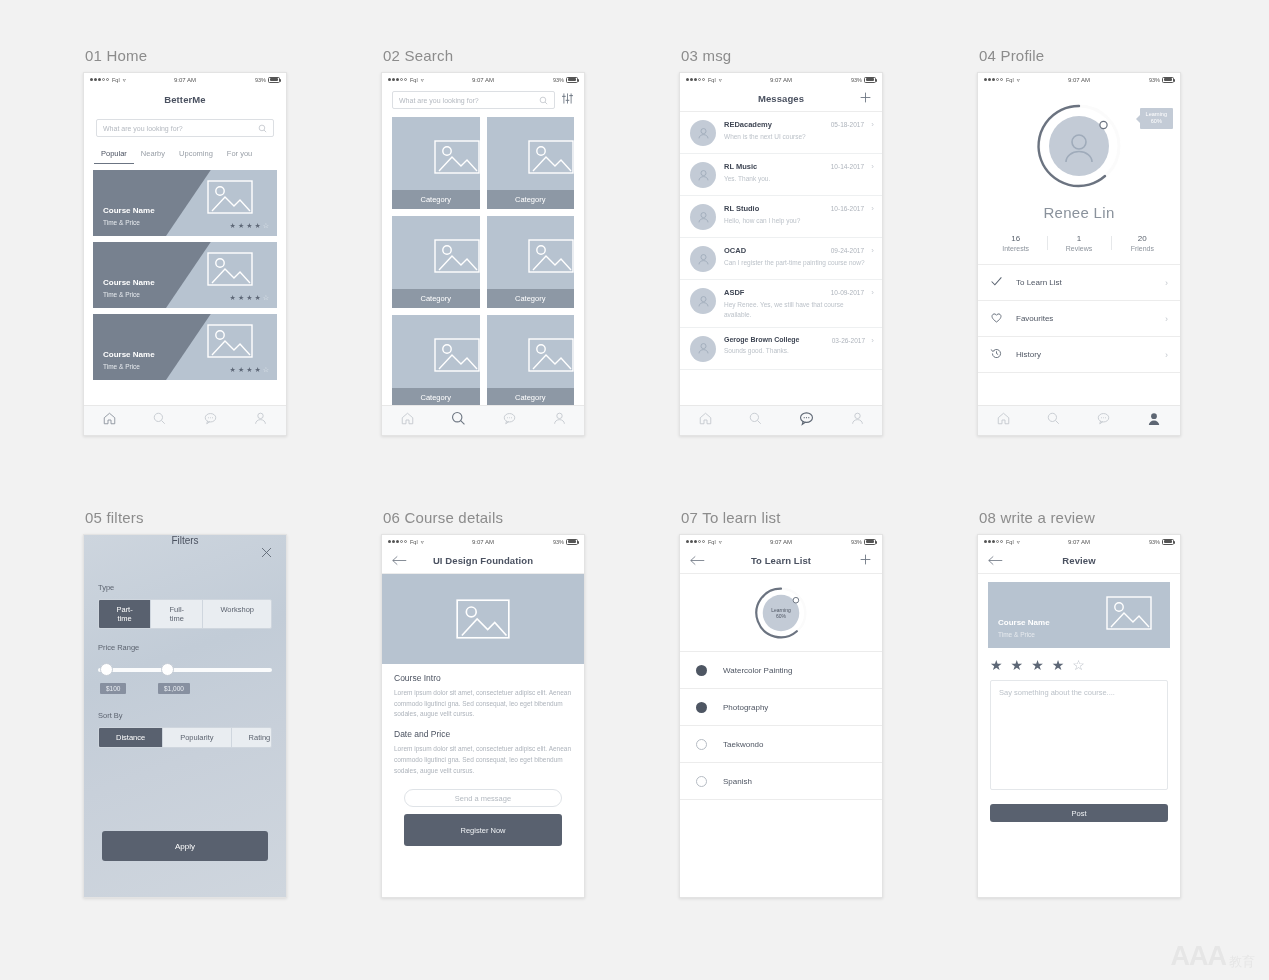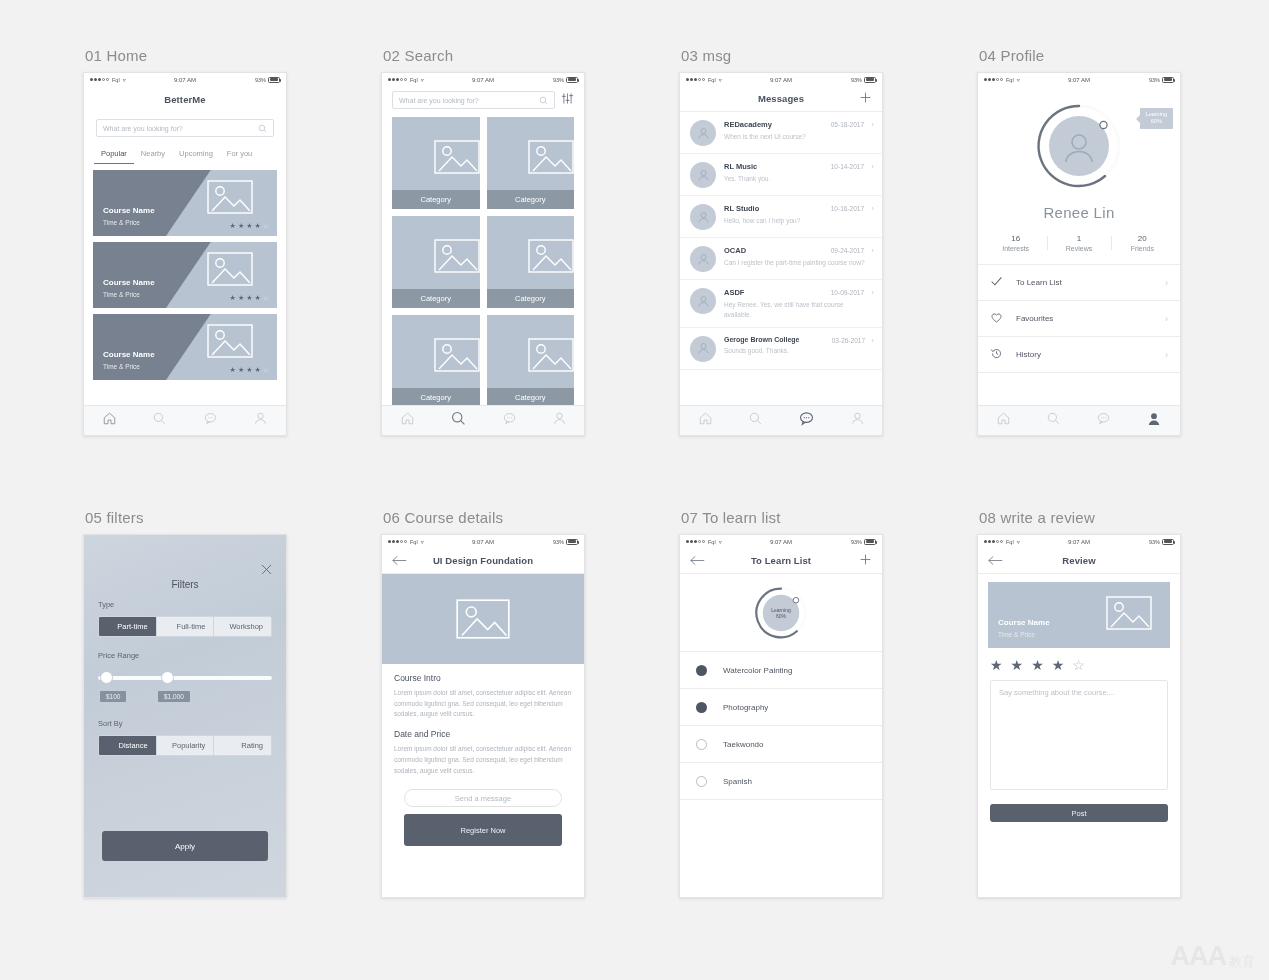--- a/index.html
+++ b/index.html
@@ -138,30 +138,30 @@
   .badge-learning::before {
     content:''; position:absolute; left:-4px; top:7px; border:4px solid transparent;
     border-right-color:#c3cbd6; border-left:0;
   }
 
   
   .filters-panel {
     position: absolute; inset: 0;
     background: linear-gradient(160deg,#cdd5de 0%,#c2ccd7 35%,#c8d0da 60%,#cfd6de 100%);
   }
-  .filters-head { height: 38px; display:flex; align-items:flex-end; justify-content:center; position: relative; margin-top: 17px; }
+  .filters-head { height: 38px; display:flex; align-items:flex-start; justify-content:center; position: relative; }
   .filters-head .ttl { font-size: 10px; color: #4b5260; }
   .filters-head .x { position: absolute; right: 13px; top: 50%; transform: translateY(-50%); }
   .f-label { font-size: 7.5px; color: #5d6470; padding: 0 14px; margin-top: 10px; }
   .seg {
     display: flex; margin: 7px 14px 0 14px; border: 1px solid #cfd6de;
     background: #e9edf1; border-radius: 2px; overflow: hidden;
   }
   .seg .s {
-    flex: 1; text-align: right; font-size: 7.5px; padding: 5px 8px; color: #5d6470;
+    flex: 1; text-align: center; font-size: 7.5px; padding: 5px 17px; color: #5d6470;
     border-right: 1px solid #cfd6de;
   }
   .seg .s:last-child { border-right: none; }
   .seg .s.active { background: #59616f; color: #fff; }
   .slider-wrap { margin: 10px 14px 0 14px; position: relative; height: 16px; }
   .slider-track { position: absolute; left: 0; right: 0; top: 6px; height: 4px; background: #fafbfc; border-radius: 2px; }
   .knob { position: absolute; top: 1px; width: 13px; height: 13px; border-radius: 50%;
           background: #fff; border: 1.5px solid #c5ccd5; }
   .pricetags { margin: 5px 14px 0 14px; position: relative; height: 14px; }
   .ptag { position: absolute; background: #8790a0; color: #e9edf2; font-size: 6.5px;

